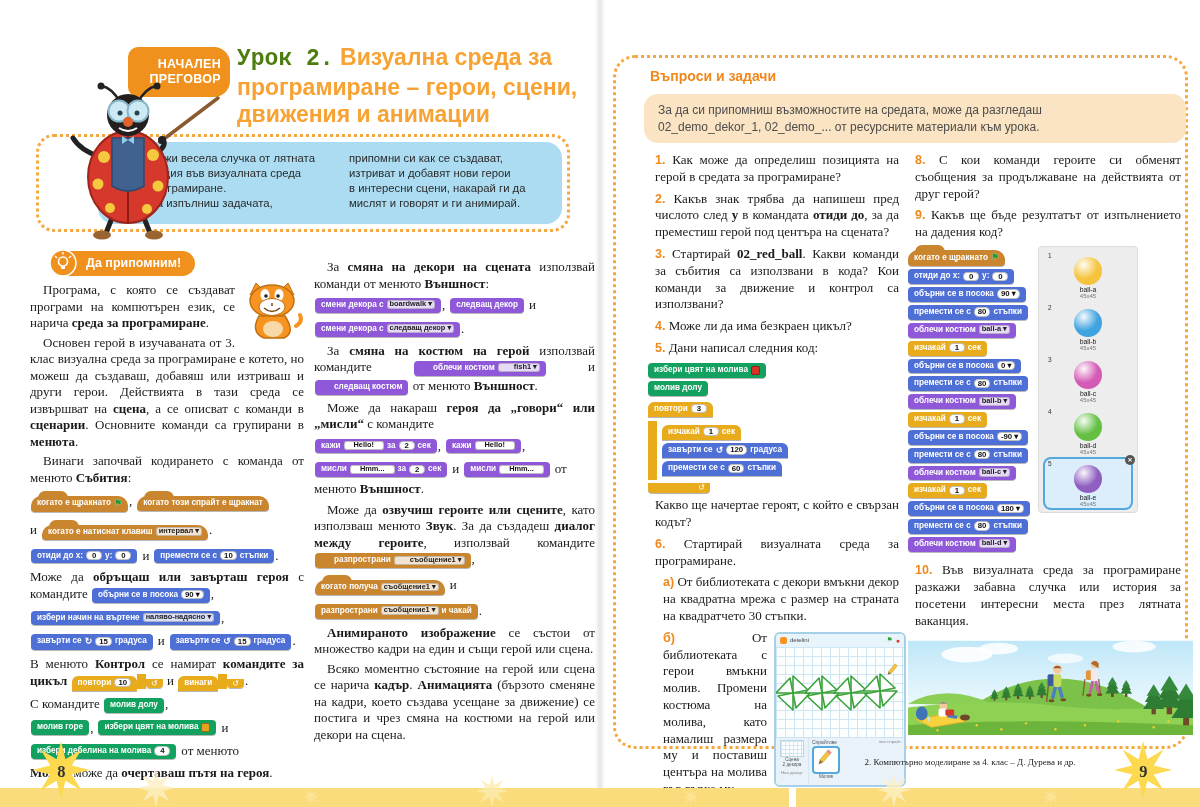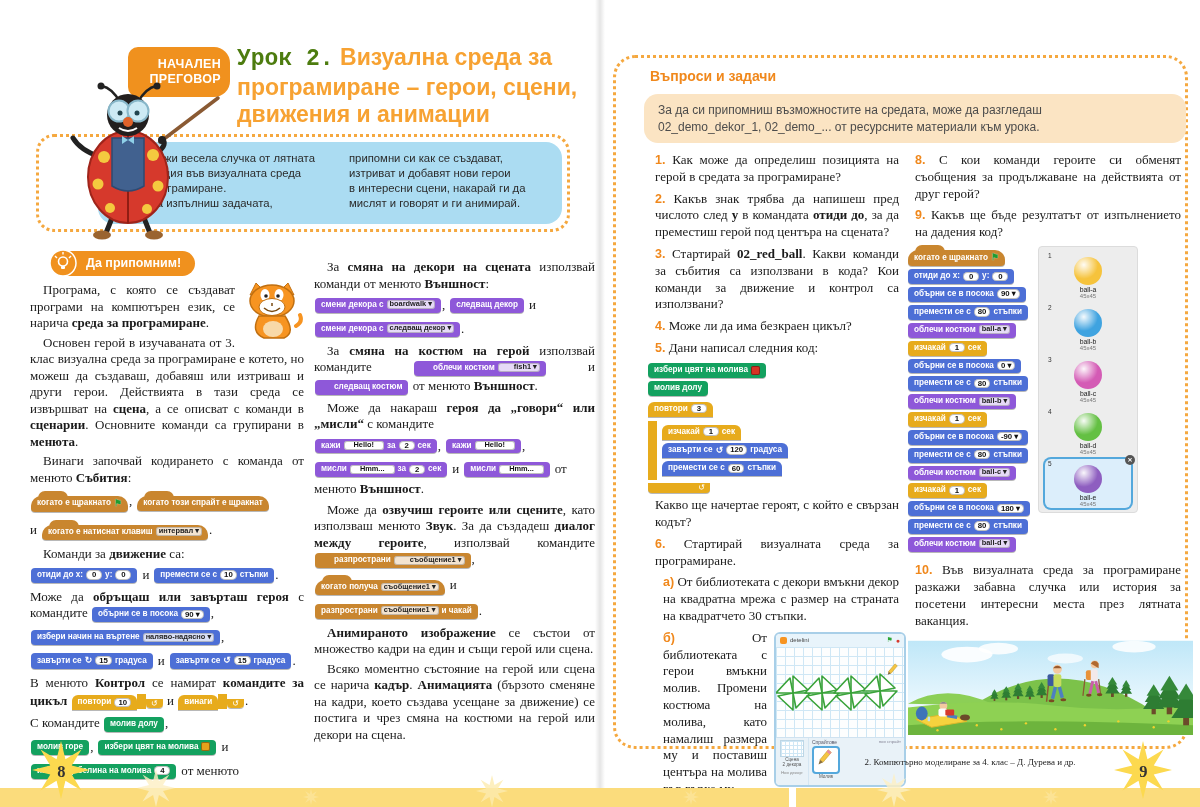--- a/index.html
+++ b/index.html
@@ -223,21 +223,20 @@
           <span class="bt">когато този спрайт е щракнат</span>
         </span>
     </p>
     <p class="bl">
       <span class="ct">и</span>
       <span class="blk ev hat">
           <span class="bt">когато е натиснат клавиш</span>
           <span class="drop">интервал ▾</span>
         </span><span class="ct">.</span>
     </p>
-    <p class="t ind">Команди за <b>движение</b> са:</p>
     <p class="bl">
       <span class="blk mo">
           <span class="bt">отиди до x:</span>
           <span class="num">0</span>
           <span class="bt">y:</span>
           <span class="num">0</span>
         </span>
       <span class="ct">и</span>
       <span class="blk mo">
           <span class="bt">премести се с</span>

